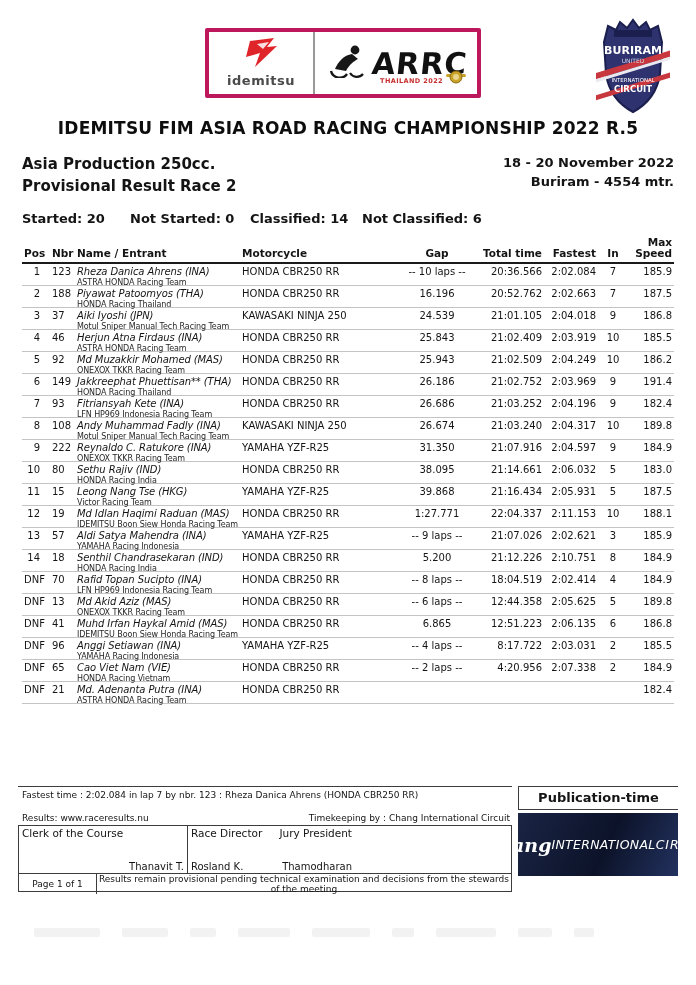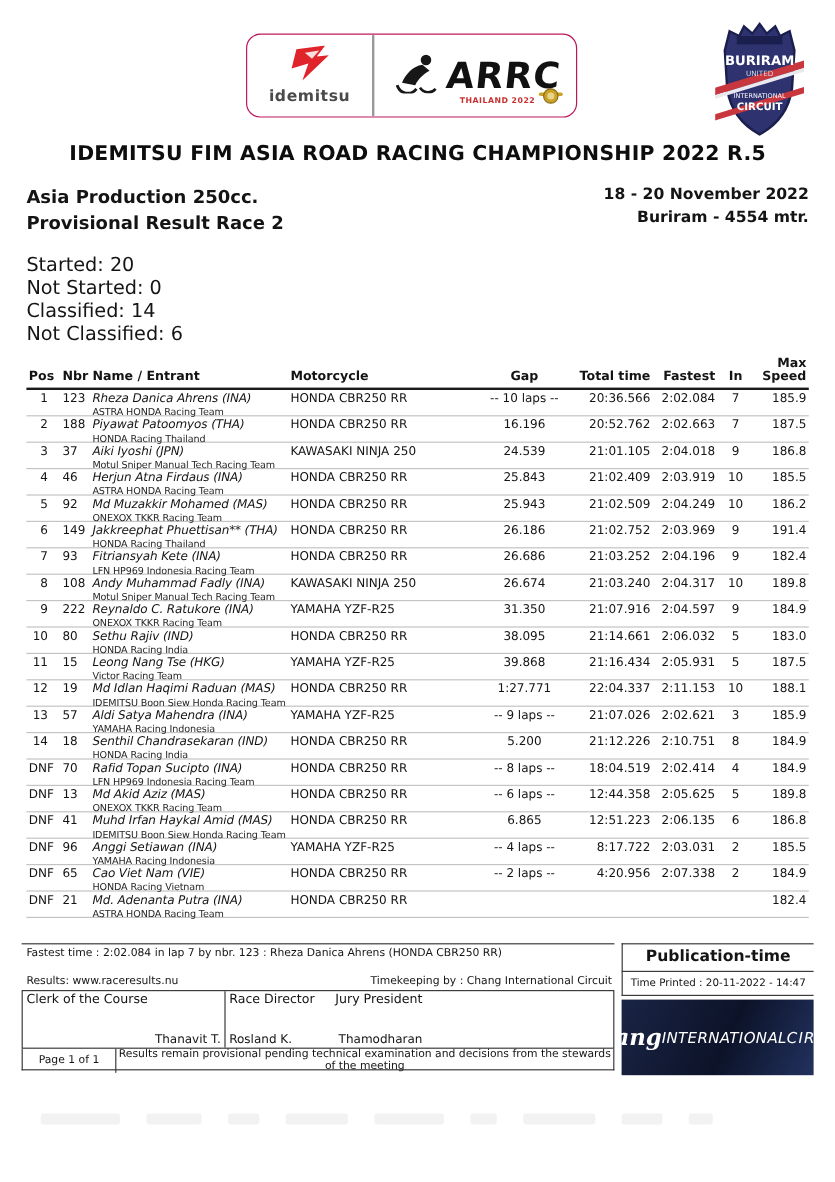--- a/index.html
+++ b/index.html
@@ -2,38 +2,38 @@
 <html><head>
 <meta charset="utf-8">
 <style>
   html,body{margin:0;padding:0;background:#ffffff;}
   .page{position:relative;width:696px;height:985px;background:#fff;overflow:hidden;
         font-family:"DejaVu Sans","Liberation Sans",sans-serif;color:#141414;}
 
   
   .logo-strip{position:relative;height:100px;}
   .logo-box{position:absolute;left:205px;top:28px;width:276px;height:70px;
-            border:1px solid #be185d;border-radius:12px;display:flex;background:#fff;box-sizing:border-box;}
+            border:4px solid #be185d;border-radius:2px;display:flex;background:#fff;box-sizing:border-box;}
   .logo-left{width:104px;border-right:2px solid #999;display:flex;flex-direction:column;
              align-items:center;justify-content:center;gap:1px;}
   .idemitsu-word{font-size:13px;font-weight:bold;color:#4a4a4a;letter-spacing:.5px;}
   .logo-right{flex:1;position:relative;display:flex;align-items:center;justify-content:center;gap:3px;}
   .arrc-word{font-size:30px;font-weight:900;letter-spacing:1px;transform:skewX(-6deg);color:#111;}
   .arrc-sub{position:absolute;right:34px;bottom:9px;font-size:6.5px;font-weight:bold;color:#c93030;letter-spacing:.4px;}
   .gold-emblem{position:absolute;right:10px;bottom:5px;}
   .buriram-badge{position:absolute;right:26px;top:16px;}
   .doc-title{text-align:center;font-weight:bold;font-size:17px;letter-spacing:.2px;margin-top:18px;color:#0d0d0d;}
 
   
   .content{padding:0 22px;}
   .event-row{display:flex;justify-content:space-between;margin-top:15px;}
   .event-left div{font-weight:bold;font-size:15px;line-height:22px;}
   .event-right{text-align:right;}
   .event-right div{font-weight:bold;font-size:13px;line-height:19px;}
-  .stats-row{display:flex;margin-top:14px;font-weight:normal;font-size:16px;flex-direction:column;}
+  .stats-row{display:flex;margin-top:14px;font-weight:bold;font-size:13px;}
   .stats-row .stat{white-space:nowrap;}
   .stat.s0{width:108px;}.stat.s1{width:120px;}.stat.s2{width:112px;}
 
   
   .rtable{--cols:26px 28px 166px 150px 90px 62px 56px 26px 48px;margin-top:10px;}
   .thead{display:grid;grid-template-columns:var(--cols);font-weight:bold;font-size:10.5px;
          border-bottom:2px solid #1a1a1a;padding:1px 0 3px;align-items:end;}
   .thead .c,.trow .c{overflow:visible;white-space:nowrap;}
   .c.pos{text-align:left;padding-left:2px;}
   .c.nbr{text-align:left;padding-left:4px;}
@@ -489,21 +489,20 @@
           <span class="sig-name">Thamodharan</span>
         </div>
       </div>
       <div class="f-bottomrow">
         <div class="f-page">Page 1 of 1</div>
         <div class="f-disclaimer">Results remain provisional pending technical examination and decisions from the stewards of the meeting</div>
       </div>
     </div>
     <div class="f-right">
       <div class="pub-title">Publication-time</div>
-      <div class="pub-time">Time Printed : 20-11-2022 - 14:47</div>
       <div class="chang-box">
         <span class="chang1">Chang</span>
         <span class="chang2">INTERNATIONAL</span>
         <span class="chang3">CIRCUIT</span>
       </div>
     </div>
   </div>
 
   <div class="sponsors">
     <span class="sp" style="width:66px"></span>

